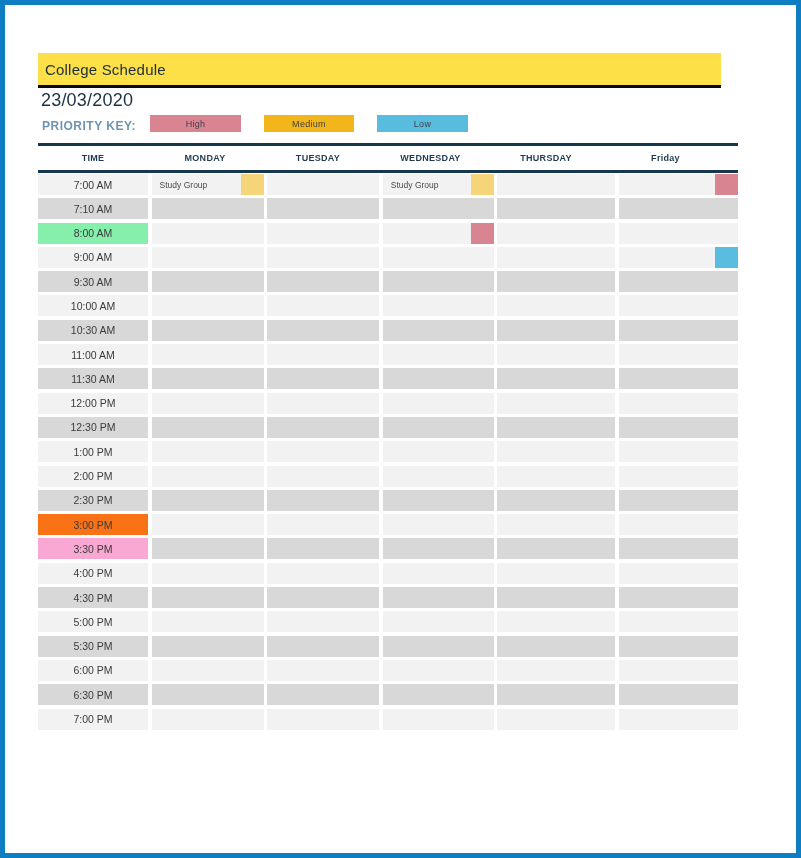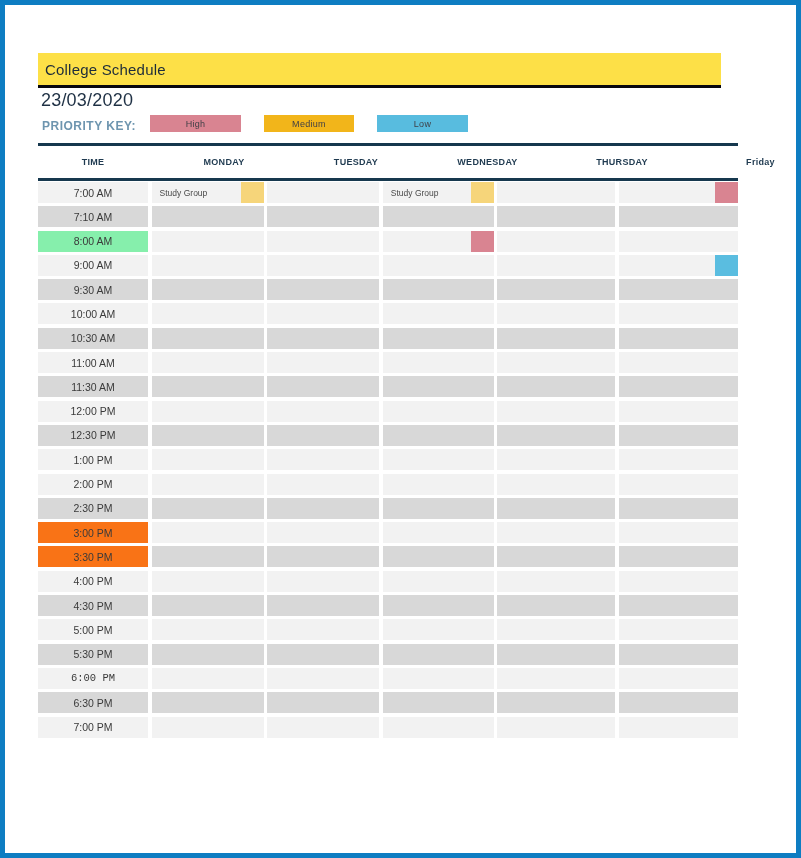--- a/index.html
+++ b/index.html
@@ -29,21 +29,21 @@
     justify-content:center; font-size:9px; letter-spacing:0.3px;
   }
   .badge-high   { left:150px; width:91px; }
   .badge-medium { left:264px; width:90px; }
   .badge-low    { left:377px; width:91px; }
 
   .schedule { position:absolute; left:38px; top:143px; width:700px; }
   .rule { height:3px; }
   .header-row {
     display:grid; grid-template-columns:110px 112px 112px 111px 118px 119px;
-    column-gap:20px; height:32px; align-items:center;
+    column-gap:1px; height:24px; align-items:center;
   }
   .header-cell {
     text-align:center; font-size:9px; font-weight:bold; letter-spacing:0.3px;
   }
   .grid-body { margin-top:1px; }
   .sched-row {
     display:grid; grid-template-columns:110px 112px 112px 111px 118px 119px;
     column-gap:3.6px; height:21px; margin-bottom:3.3px;
   }
   .time-cell {
@@ -209,21 +209,21 @@
       </div>
       <div class="sched-row">
         <div class="time-cell" style="background: #f97316; color: rgb(58, 58, 58);">3:00 PM</div>
         <div class="day-cell" style="background: rgb(242, 242, 242); color: rgb(74, 74, 74);"></div>
         <div class="day-cell" style="background: rgb(242, 242, 242); color: rgb(74, 74, 74);"></div>
         <div class="day-cell" style="background: rgb(242, 242, 242); color: rgb(74, 74, 74);"></div>
         <div class="day-cell" style="background: rgb(242, 242, 242); color: rgb(74, 74, 74);"></div>
         <div class="day-cell" style="background: rgb(242, 242, 242); color: rgb(74, 74, 74);"></div>
       </div>
       <div class="sched-row">
-        <div class="time-cell" style="background: #f97316; color: rgb(58, 58, 58);">3:30 PM</div>
+        <div class="time-cell" style="background: #f9a8d4; color: rgb(58, 58, 58);">3:30 PM</div>
         <div class="day-cell" style="background: rgb(216, 216, 216); color: rgb(74, 74, 74);"></div>
         <div class="day-cell" style="background: rgb(216, 216, 216); color: rgb(74, 74, 74);"></div>
         <div class="day-cell" style="background: rgb(216, 216, 216); color: rgb(74, 74, 74);"></div>
         <div class="day-cell" style="background: rgb(216, 216, 216); color: rgb(74, 74, 74);"></div>
         <div class="day-cell" style="background: rgb(216, 216, 216); color: rgb(74, 74, 74);"></div>
       </div>
       <div class="sched-row">
         <div class="time-cell" style="background: rgb(242, 242, 242); color: rgb(58, 58, 58);">4:00 PM</div>
         <div class="day-cell" style="background: rgb(242, 242, 242); color: rgb(74, 74, 74);"></div>
         <div class="day-cell" style="background: rgb(242, 242, 242); color: rgb(74, 74, 74);"></div>
@@ -249,21 +249,21 @@
       </div>
       <div class="sched-row">
         <div class="time-cell" style="background: rgb(216, 216, 216); color: rgb(58, 58, 58);">5:30 PM</div>
         <div class="day-cell" style="background: rgb(216, 216, 216); color: rgb(74, 74, 74);"></div>
         <div class="day-cell" style="background: rgb(216, 216, 216); color: rgb(74, 74, 74);"></div>
         <div class="day-cell" style="background: rgb(216, 216, 216); color: rgb(74, 74, 74);"></div>
         <div class="day-cell" style="background: rgb(216, 216, 216); color: rgb(74, 74, 74);"></div>
         <div class="day-cell" style="background: rgb(216, 216, 216); color: rgb(74, 74, 74);"></div>
       </div>
       <div class="sched-row">
-        <div class="time-cell" style="background: rgb(242, 242, 242); color: rgb(58, 58, 58); font-family: Liberation Mono, monospace;">6:00 PM</div>
+        <div class="time-cell" style="background: rgb(242, 242, 242); color: rgb(58, 58, 58);">6:00 PM</div>
         <div class="day-cell" style="background: rgb(242, 242, 242); color: rgb(74, 74, 74);"></div>
         <div class="day-cell" style="background: rgb(242, 242, 242); color: rgb(74, 74, 74);"></div>
         <div class="day-cell" style="background: rgb(242, 242, 242); color: rgb(74, 74, 74);"></div>
         <div class="day-cell" style="background: rgb(242, 242, 242); color: rgb(74, 74, 74);"></div>
         <div class="day-cell" style="background: rgb(242, 242, 242); color: rgb(74, 74, 74);"></div>
       </div>
       <div class="sched-row">
         <div class="time-cell" style="background: rgb(216, 216, 216); color: rgb(58, 58, 58);">6:30 PM</div>
         <div class="day-cell" style="background: rgb(216, 216, 216); color: rgb(74, 74, 74);"></div>
         <div class="day-cell" style="background: rgb(216, 216, 216); color: rgb(74, 74, 74);"></div>

